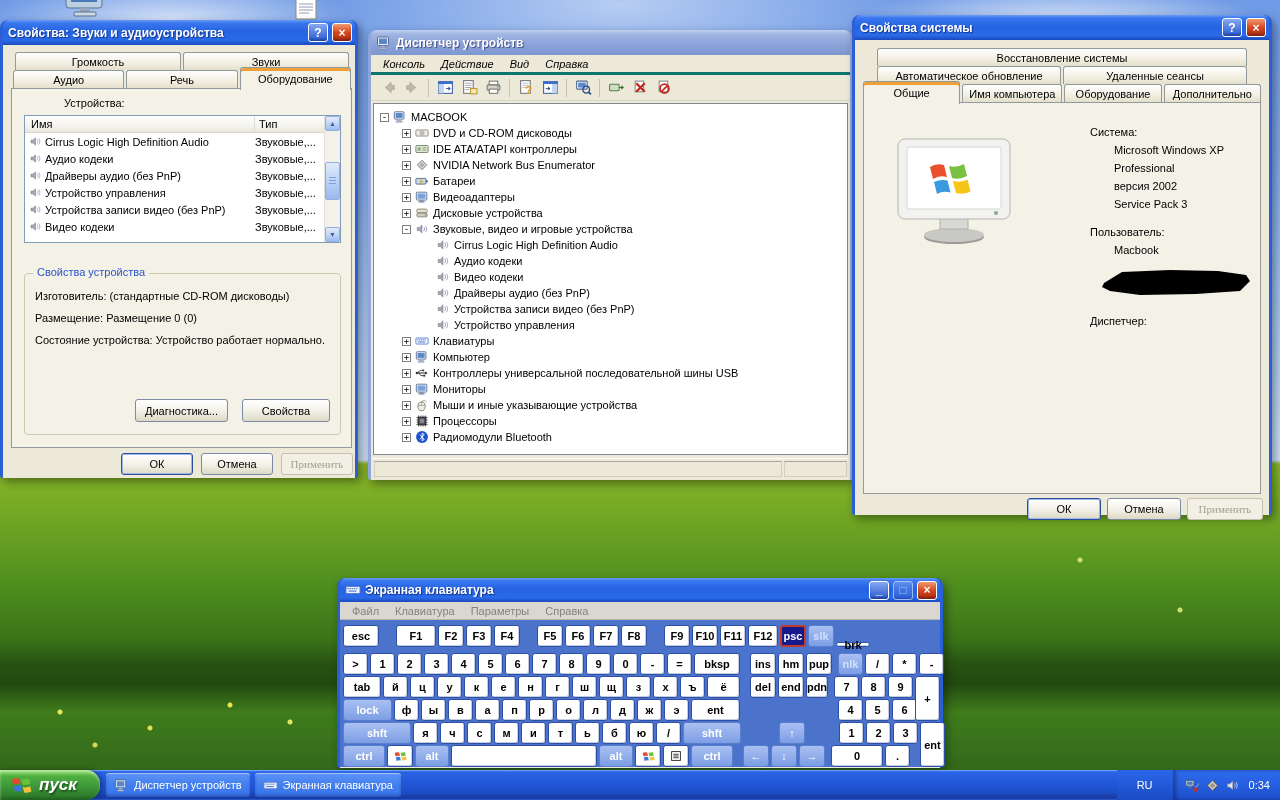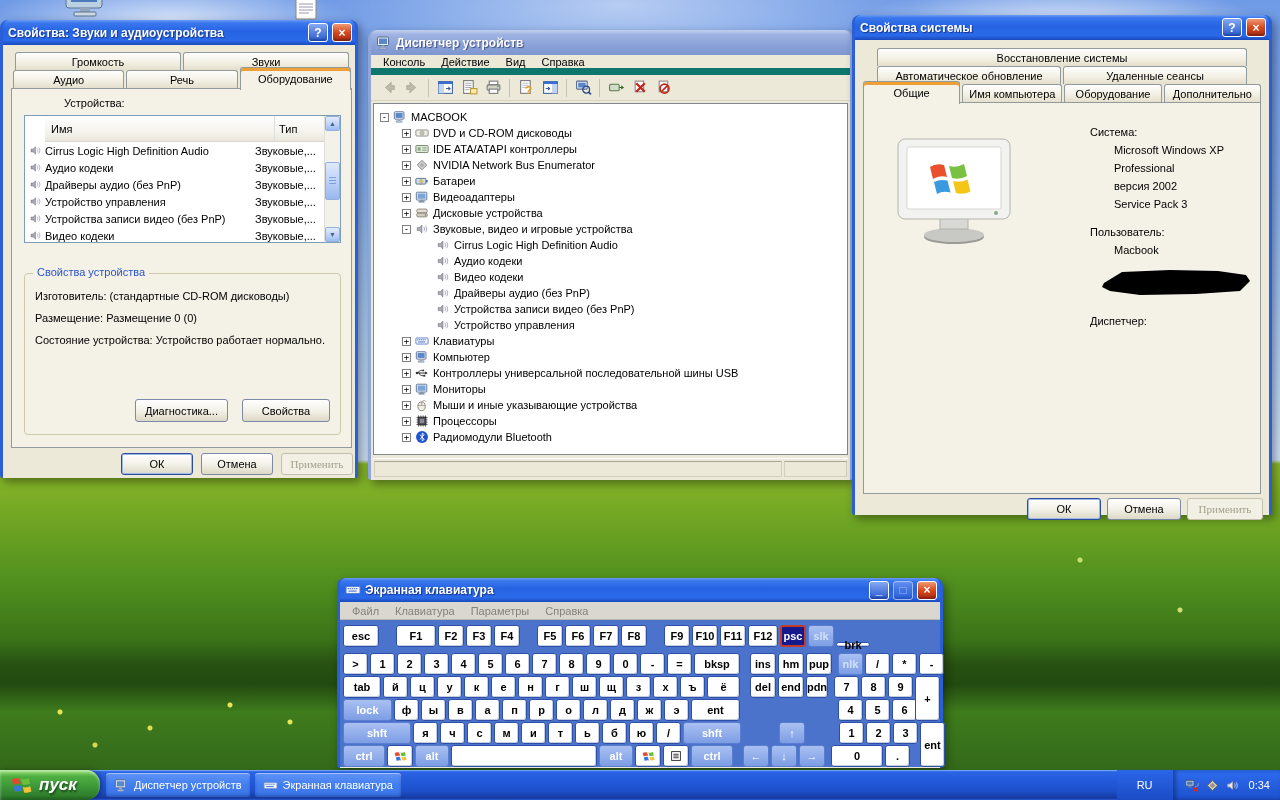--- a/index.html
+++ b/index.html
@@ -50,43 +50,43 @@
     box-shadow:inset 0 3px 0 #ef9f34;font-weight:normal;}
   .panel{position:absolute;background:#f4f2e7;border:1px solid #919b9c;z-index:1;}
   
   .btn{height:22px;border:1px solid #7d8aa6;border-radius:3px;color:#000;
     background:linear-gradient(180deg,#ffffff,#f2f0e6 55%,#dcd8c6);
     display:flex;align-items:center;justify-content:center;position:absolute;}
   .btn.default{border-color:#2c4d9c;box-shadow:inset 0 0 0 1px #9db9ea;}
   .btn.disabled{color:#a49f8e;border-color:#c4bfae;background:#f2f0e4;box-shadow:none;font-family:Liberation Serif, serif;}
   
   .lv{position:absolute;background:#fff;border:1px solid #7f9db9;}
-  .lv-head{display:flex;height:26px;background:linear-gradient(#fefefe,#f5f4ee 60%,#e9e7dd);
-    border-bottom:1px solid #d8d6ca;margin-left:20px;}
+  .lv-head{display:flex;height:17px;background:linear-gradient(#fefefe,#f5f4ee 60%,#e9e7dd);
+    border-bottom:1px solid #d8d6ca;}
   .lvc1{width:230px;padding-left:6px;display:flex;align-items:center;border-right:1px solid #ddd;}
   .lvc2{flex:1;padding-left:4px;display:flex;align-items:center;}
   .lv-row{display:flex;height:17px;align-items:center;}
   .lv-row .ic{width:13px;height:13px;margin:0 3px 0 4px;flex:0 0 13px;}
   .lv-row .ic svg{width:13px;height:13px;}
   .lv-n{width:210px;white-space:nowrap;overflow:hidden;}
   .lv-t{flex:1;white-space:nowrap;overflow:hidden;}
   .sb{position:absolute;right:0;top:0;bottom:0;width:16px;background:#f2f1ea;border-left:1px solid #e2e0d6;}
   .sb-btn{position:absolute;left:0;width:15px;height:15px;border:1px solid #95aede;border-radius:2px;
     background:linear-gradient(#e2ecfc,#bcd1f6 60%,#9cbbf0);color:#44618f;font-size:7px;
     display:flex;align-items:center;justify-content:center;}
   .sb-thumb{position:absolute;left:0;width:15px;border:1px solid #95aede;border-radius:2px;
     background:linear-gradient(#dfeafb,#b6cdf5 60%,#98b8ee);}
   .sb-grip{position:absolute;left:3px;right:3px;top:40%;height:8px;
     background:repeating-linear-gradient(180deg,#7fa0d8 0 1px,transparent 1px 3px);}
   
   .gbox{position:absolute;border:1px solid #cec9ad;border-radius:4px;}
   .gtitle{position:absolute;top:-8px;left:8px;background:#f4f2e7;padding:0 4px;color:#2a53c8;}
   .gline{margin:0 0 10px 10px;color:#000;}
   
-  .menubar{display:flex;align-items:center;height:20px;padding-left:4px;border-bottom:7px solid #0f766e;}
+  .menubar{display:flex;align-items:center;height:20px;padding-left:4px;border-bottom:3px solid #0f766e;font-style:italic;}
   .menubar .mi{padding:2px 8px;}
   .toolbar{display:flex;align-items:center;height:26px;padding-left:6px;gap:2px;border-bottom:1px solid #d8d4c4;}
   .tbi{width:22px;height:22px;display:flex;align-items:center;justify-content:center;}
   .tbi svg{width:17px;height:17px;}
   .tbsep{width:1px;height:18px;background:#c6c2b2;margin:0 3px;}
   .treearea{position:absolute;left:2px;top:48px;background:#fff;border:1px solid #828790;overflow:hidden;}
   .trow{display:flex;align-items:center;height:16px;white-space:nowrap;}
   .texp{width:9px;height:9px;border:1px solid #808080;background:#fff;margin-right:4px;flex:0 0 9px;
     font-family:"DejaVu Sans Mono",monospace;font-size:9px;line-height:7px;text-align:center;color:#000;}
   .trow .ic{width:14px;height:14px;margin-right:4px;flex:0 0 14px;}

